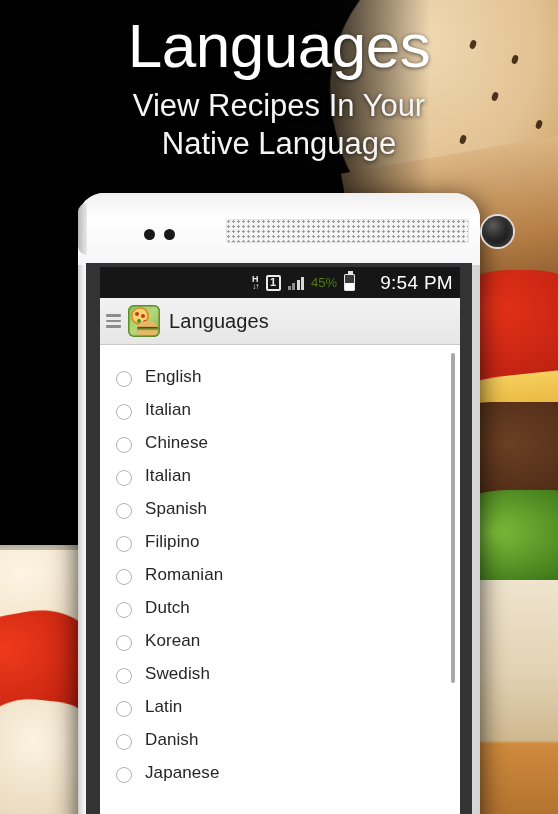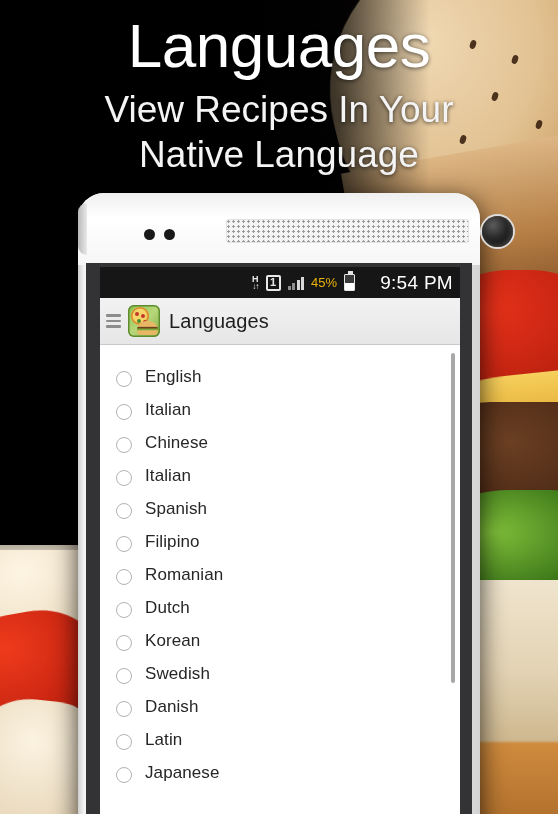--- a/index.html
+++ b/index.html
@@ -84,21 +84,21 @@
     background:linear-gradient(#000 0%, rgba(0,0,0,.85) 60%, rgba(0,0,0,.2) 100%);
   }
 
   
   .promo { position:absolute; left:0; top:0; width:558px; text-align:center; z-index:6; }
   .promo-title {
     font-size:62px; font-weight:400; color:#ffffff; line-height:1.02;
     letter-spacing:-0.5px; padding-top:14px; text-shadow:0 1px 4px rgba(0,0,0,.6);
   }
   .promo-sub {
-    font-size:37px; font-weight:400; color:#f4f4f4; line-height:1.22;
+    font-size:31px; font-weight:400; color:#f4f4f4; line-height:1.22;
     padding-top:10px; text-shadow:0 1px 4px rgba(0,0,0,.7);
   }
 
   
   .phone {
     position:absolute; left:78px; top:193px; width:402px; height:640px; z-index:8;
   }
   .phone-body {
     position:absolute; inset:0;
     background:linear-gradient(to right,
@@ -157,21 +157,21 @@
     display:inline-flex; align-items:center; justify-content:center;
     width:15px; height:16px; border:2px solid #e9e9e9; border-radius:2px;
     font-size:11px; font-weight:bold; color:#e9e9e9; line-height:1;
   }
   .sb-signal { display:flex; align-items:flex-end; gap:1.5px; height:15px; }
   .sb-signal i { width:3px; background:#8e8e8e; display:block; }
   .sb-signal i:nth-child(1){ height:4px; }
   .sb-signal i:nth-child(2){ height:7px; }
   .sb-signal i:nth-child(3){ height:10px; background:#d8d8d8; }
   .sb-signal i:nth-child(4){ height:13px; background:#d8d8d8; }
-  .sb-batt-pct { font-size:13px; color:#eab308; }
+  .sb-batt-pct { font-size:13px; color:#4d7c0f; }
   .sb-batt {
     position:relative; width:11px; height:17px; border:1.5px solid #e6e6e6; border-radius:1px;
     background:linear-gradient(to top, #ffffff 45%, #3a3a3a 45%);
   }
   .sb-batt::before {
     content:""; position:absolute; left:3px; top:-4px; width:5px; height:3px; background:#e6e6e6;
   }
   .sb-time { font-size:19px; color:#ffffff; letter-spacing:.3px; margin-left:18px; }
 
   
@@ -334,25 +334,25 @@
           <div class="lang-row">
             <div class="radio"></div>
             <div class="lang-label">Korean</div>
           </div>
           <div class="lang-row">
             <div class="radio"></div>
             <div class="lang-label">Swedish</div>
           </div>
           <div class="lang-row">
             <div class="radio"></div>
+            <div class="lang-label">Latin</div>
+          </div>
+          <div class="lang-row">
+            <div class="radio"></div>
             <div class="lang-label">Danish</div>
-          </div>
-          <div class="lang-row">
-            <div class="radio"></div>
-            <div class="lang-label">Latin</div>
           </div>
           <div class="lang-row">
             <div class="radio"></div>
             <div class="lang-label">Japanese</div>
           </div>
         </div>
 
       </div>
     </div>
   </div>

